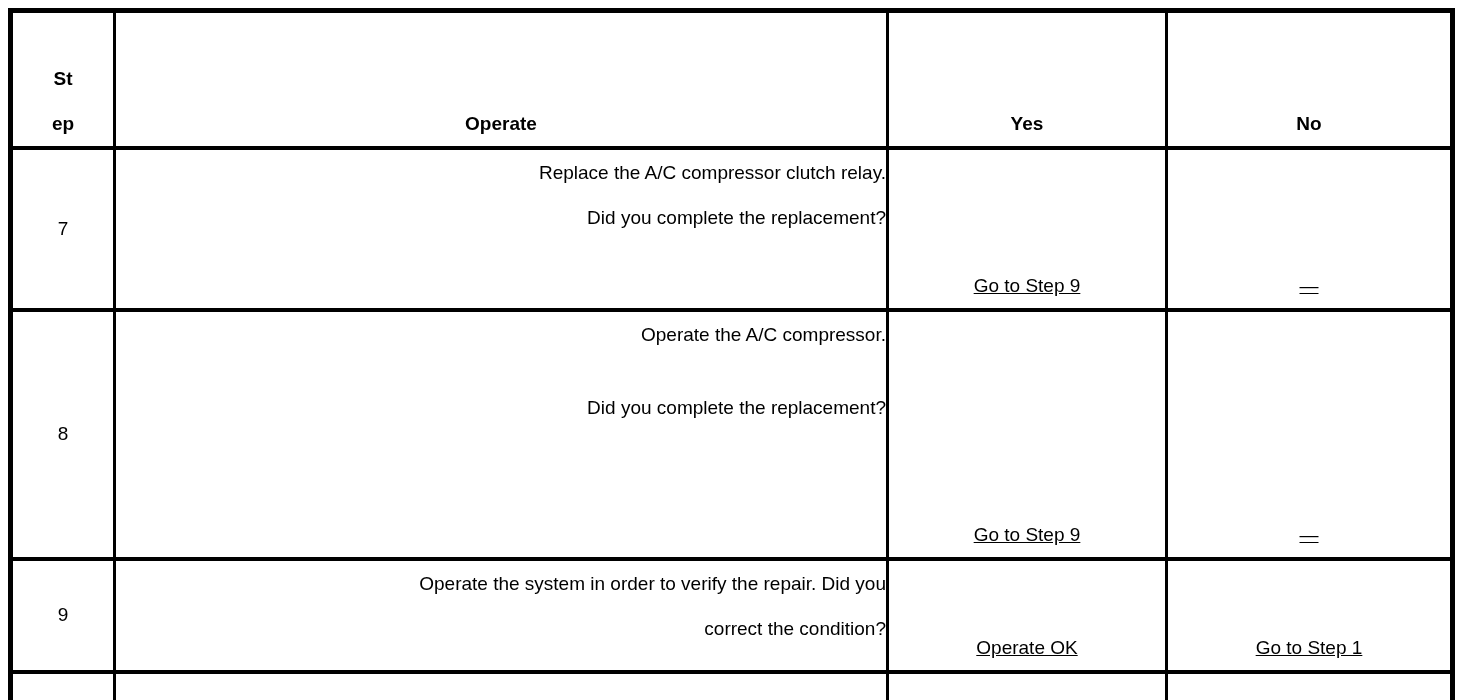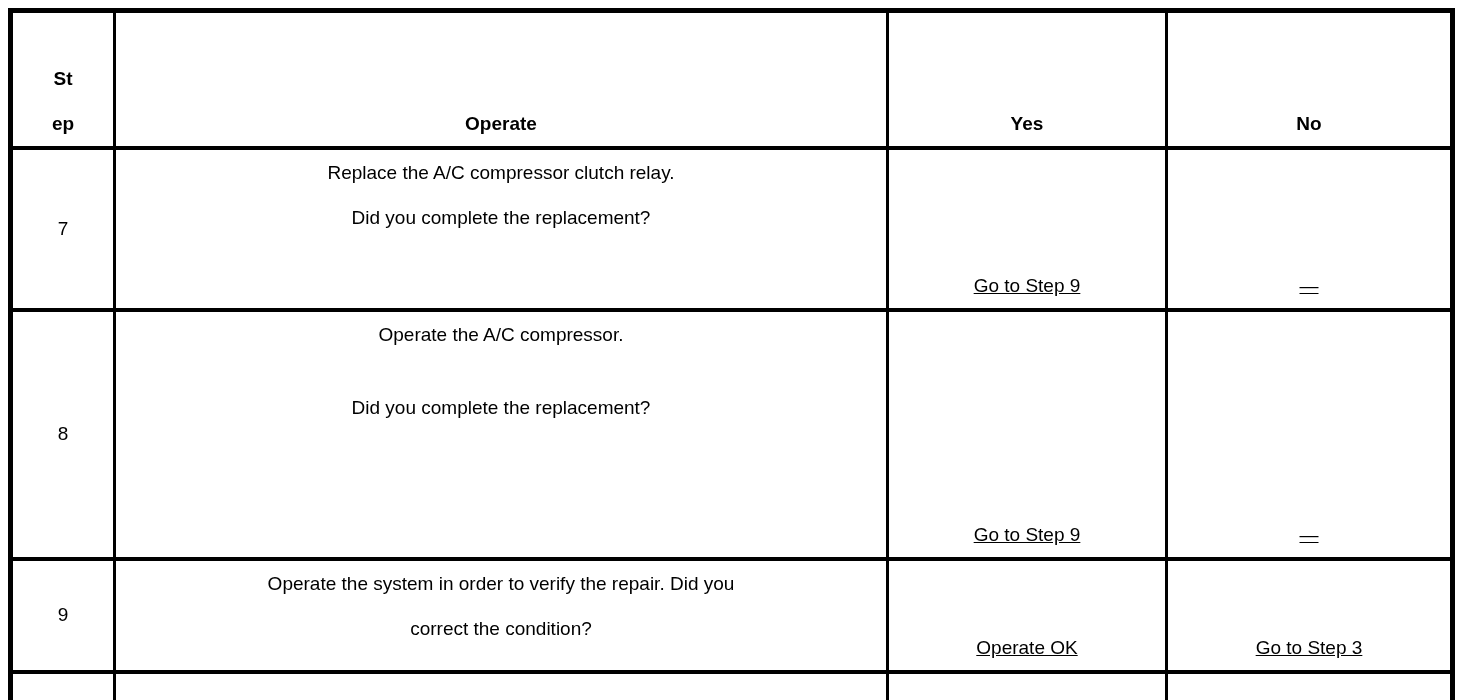--- a/index.html
+++ b/index.html
@@ -45,21 +45,21 @@
     vertical-align: bottom;
     padding-bottom: 13px;
     line-height: 45px;
   }
   td.step-cell {
     text-align: center;
     vertical-align: middle;
   }
   td.action-cell {
     vertical-align: top;
-    text-align: center;
+    text-align: right;
     padding: 14px 10px 0 10px;
   }
   td.result-cell {
     vertical-align: bottom;
     text-align: center;
     padding-bottom: 13px;
     line-height: 45px;
     text-decoration: underline;
   }
   .line {
@@ -115,21 +115,21 @@
       <td class="result-cell">—</td>
     </tr>
 
     <tr class="row-9">
       <td class="step-cell">9</td>
       <td class="action-cell">
         <div class="line">Operate the system in order to verify the repair. Did you</div>
         <div class="line">correct the condition?</div>
       </td>
       <td class="result-cell">Operate OK</td>
-      <td class="result-cell">Go to Step 3</td>
+      <td class="result-cell">Go to Step 1</td>
     </tr>
 
     <tr class="partial-row">
       <td></td>
       <td></td>
       <td></td>
       <td></td>
     </tr>
   </tbody>
     </table>

